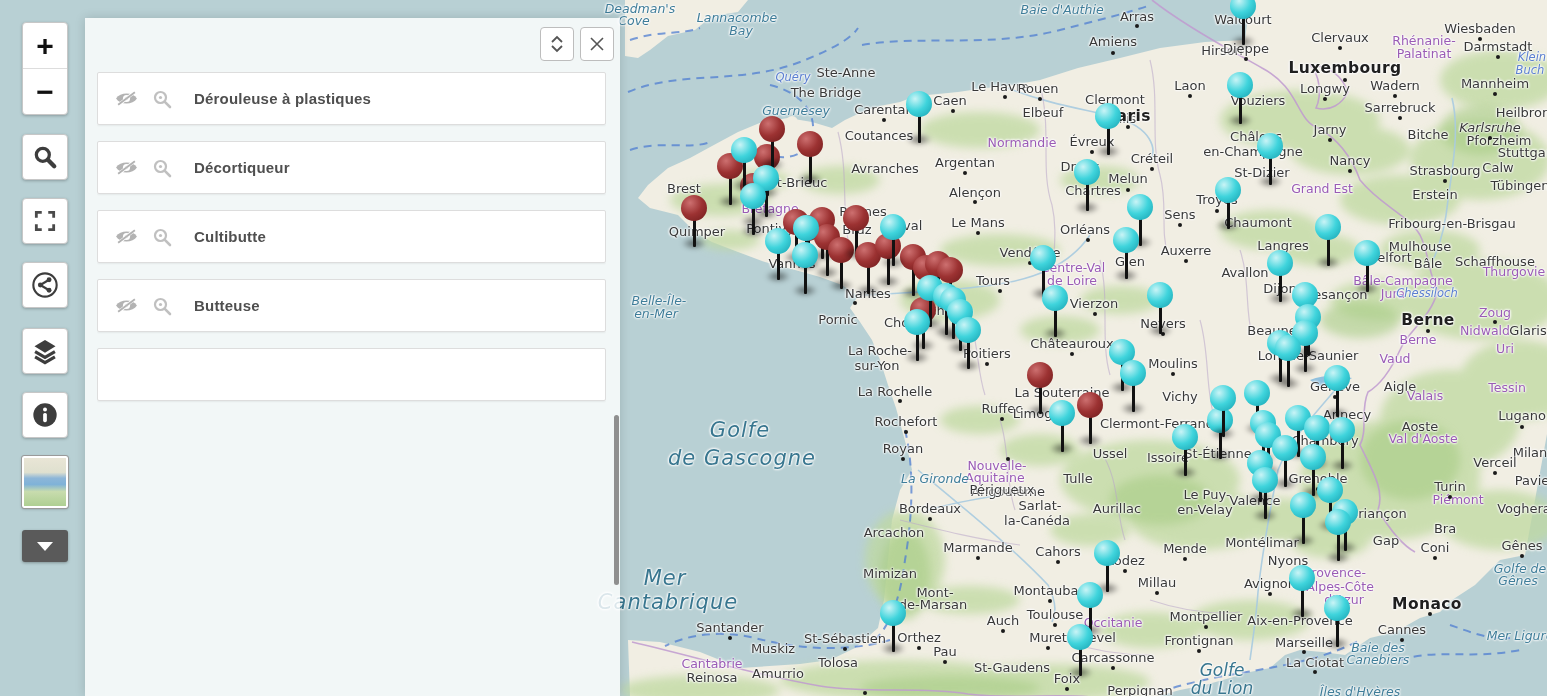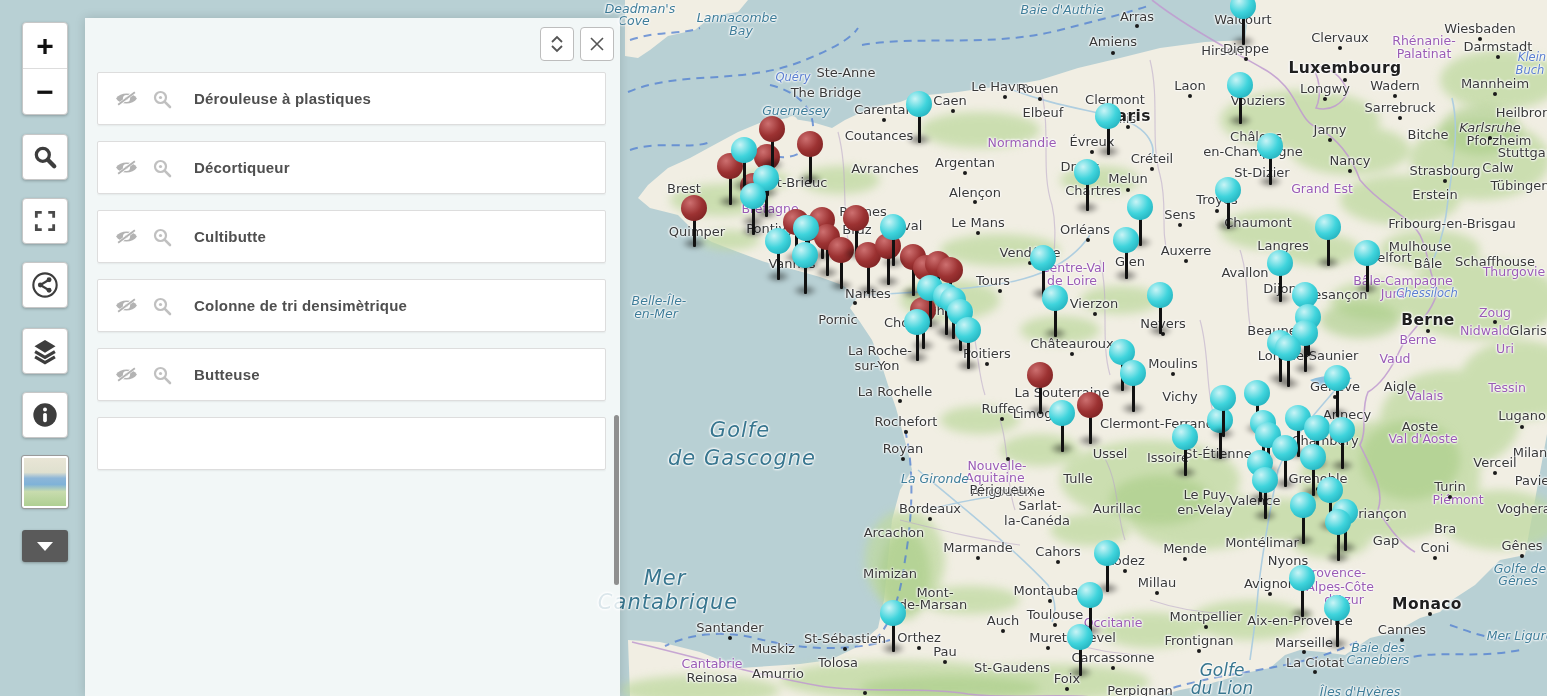--- a/index.html
+++ b/index.html
@@ -973,39 +973,20 @@
               <line x1="3" y1="14" x2="19" y2="2" stroke="currentColor" stroke-width="1.8"></line>
             </svg>
           </button>
           <button class="rowbtn" style="color: rgb(192, 192, 192);">
             <svg width="20" height="20" viewBox="0 0 20 20">
               <circle cx="8.5" cy="8.5" r="5.5" fill="none" stroke="currentColor" stroke-width="2.2"></circle>
               <line x1="12.8" y1="12.8" x2="18" y2="18" stroke="currentColor" stroke-width="2.6" stroke-linecap="round"></line>
               <circle cx="8.5" cy="8.5" r="1.6" fill="currentColor"></circle>
             </svg>
           </button>
-          <span class="label">Colonne de tri densimètrique</span>
-        </div>
-        <div class="lrow noswatch">
-          <button class="rowbtn" style="color: rgb(179, 179, 179);">
-            <svg width="23" height="17" viewBox="0 0 22 16">
-              <path d="M1,8 C5,1.5 17,1.5 21,8 C17,14.5 5,14.5 1,8 Z" fill="currentColor"></path>
-              <circle cx="11" cy="8" r="3.4" fill="#fff"></circle>
-              <circle cx="11" cy="8" r="1.7" fill="currentColor"></circle>
-              <line x1="3" y1="14.5" x2="19" y2="1.5" stroke="#fff" stroke-width="3"></line>
-              <line x1="3" y1="14" x2="19" y2="2" stroke="currentColor" stroke-width="1.8"></line>
-            </svg>
-          </button>
-          <button class="rowbtn" style="color: rgb(192, 192, 192);">
-            <svg width="20" height="20" viewBox="0 0 20 20">
-              <circle cx="8.5" cy="8.5" r="5.5" fill="none" stroke="currentColor" stroke-width="2.2"></circle>
-              <line x1="12.8" y1="12.8" x2="18" y2="18" stroke="currentColor" stroke-width="2.6" stroke-linecap="round"></line>
-              <circle cx="8.5" cy="8.5" r="1.6" fill="currentColor"></circle>
-            </svg>
-          </button>
           <span class="label">Butteuse</span>
         </div>
         <div class="lrow noswatch"></div>
       </div>
     <div class="scroll-thumb"></div>
   </div>
 
   <div class="zoomgroup">
     <div class="zbtn">+</div>
     <div class="zbtn">−</div>

